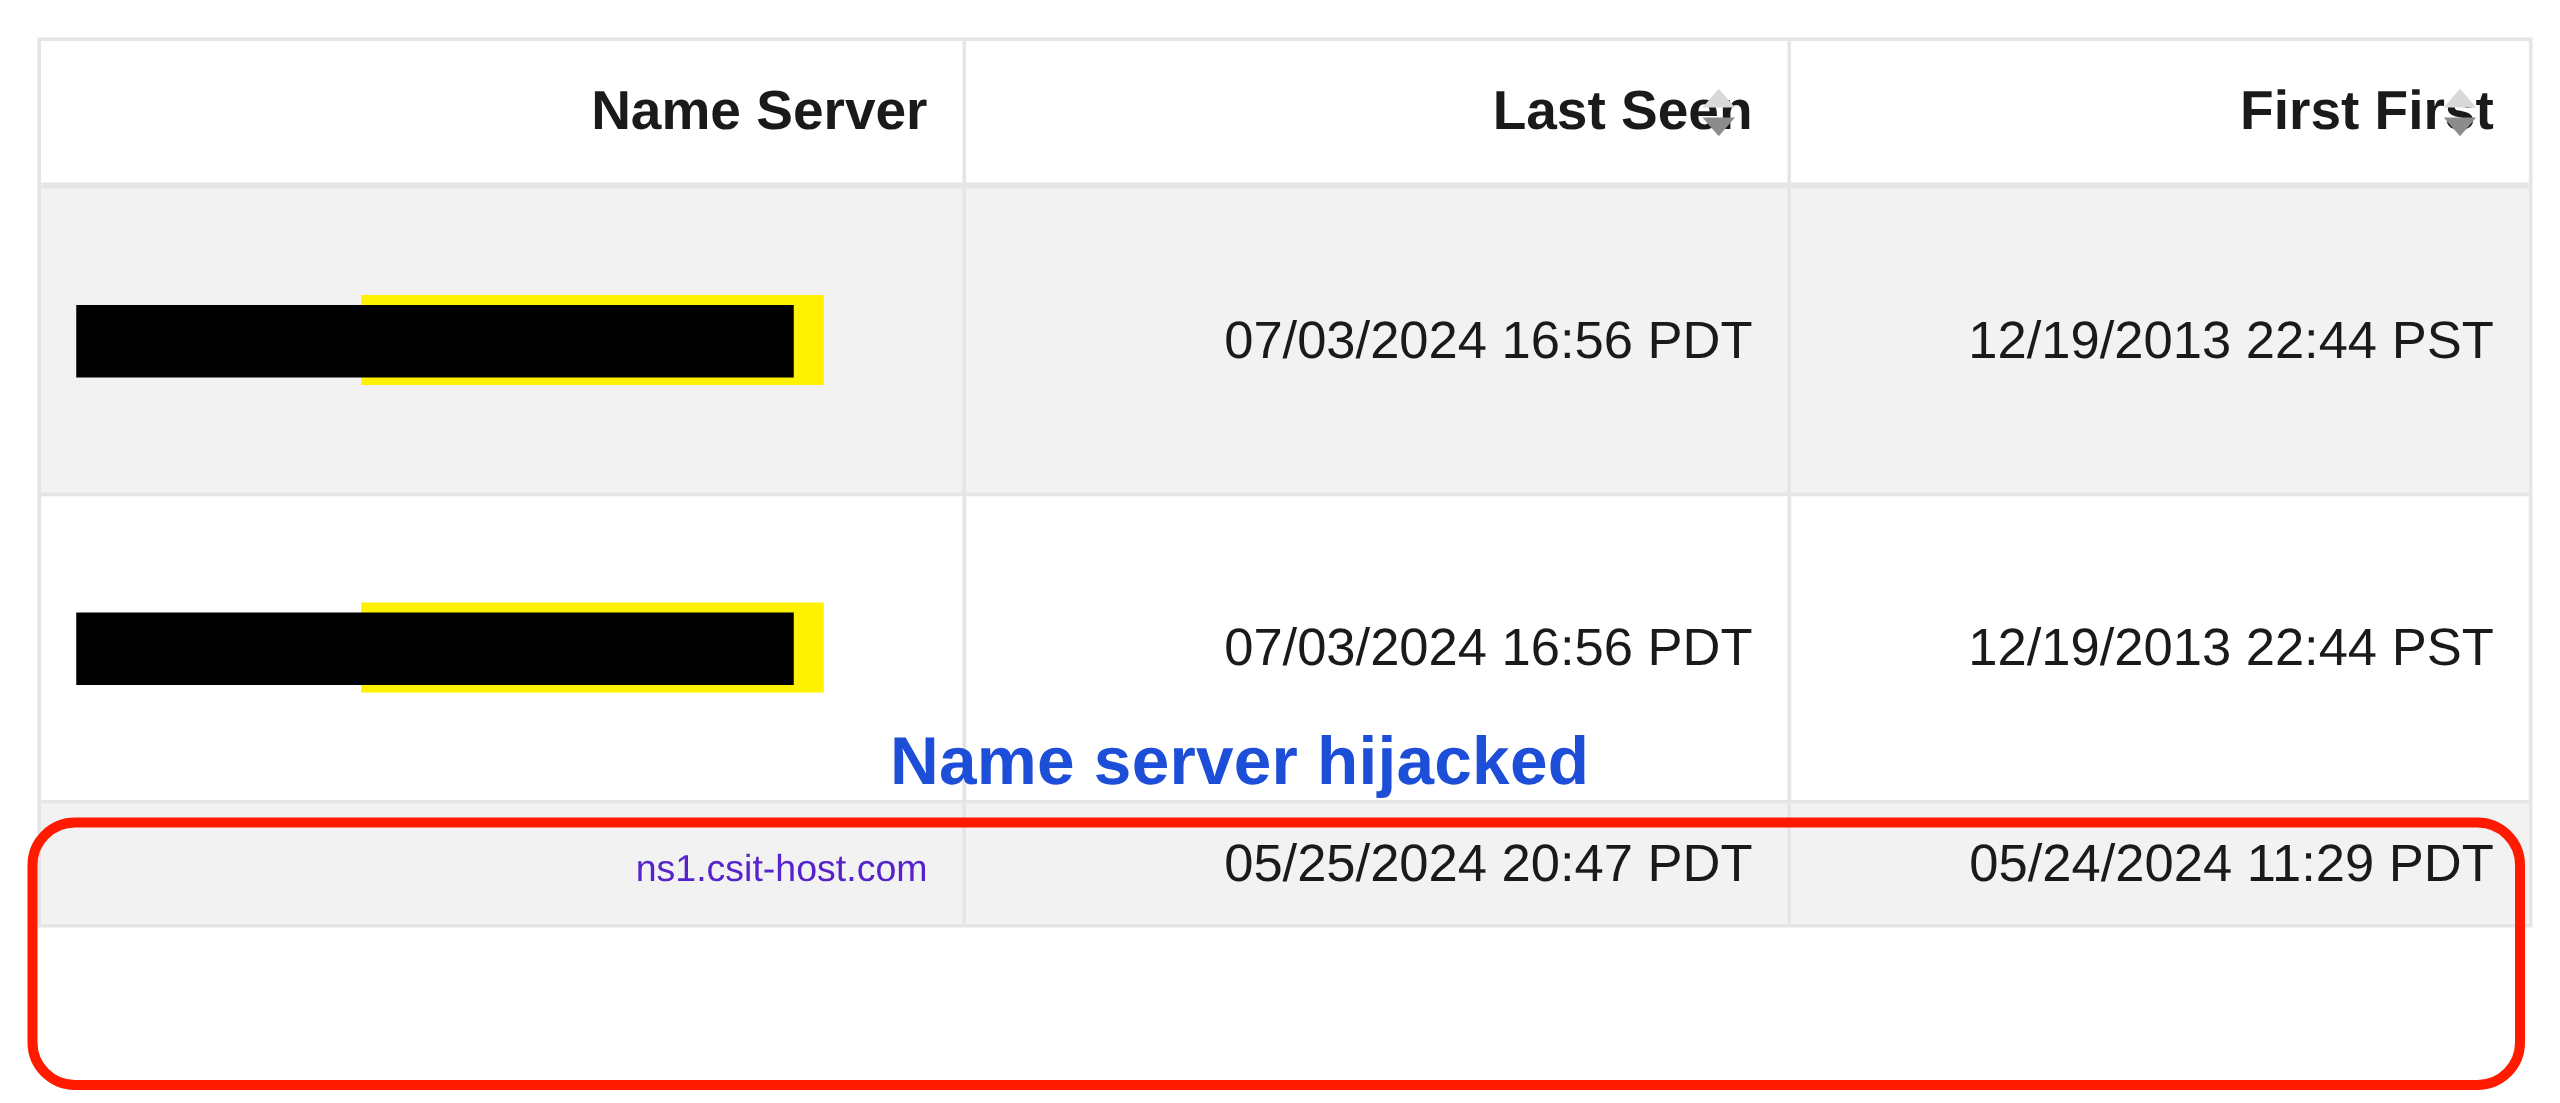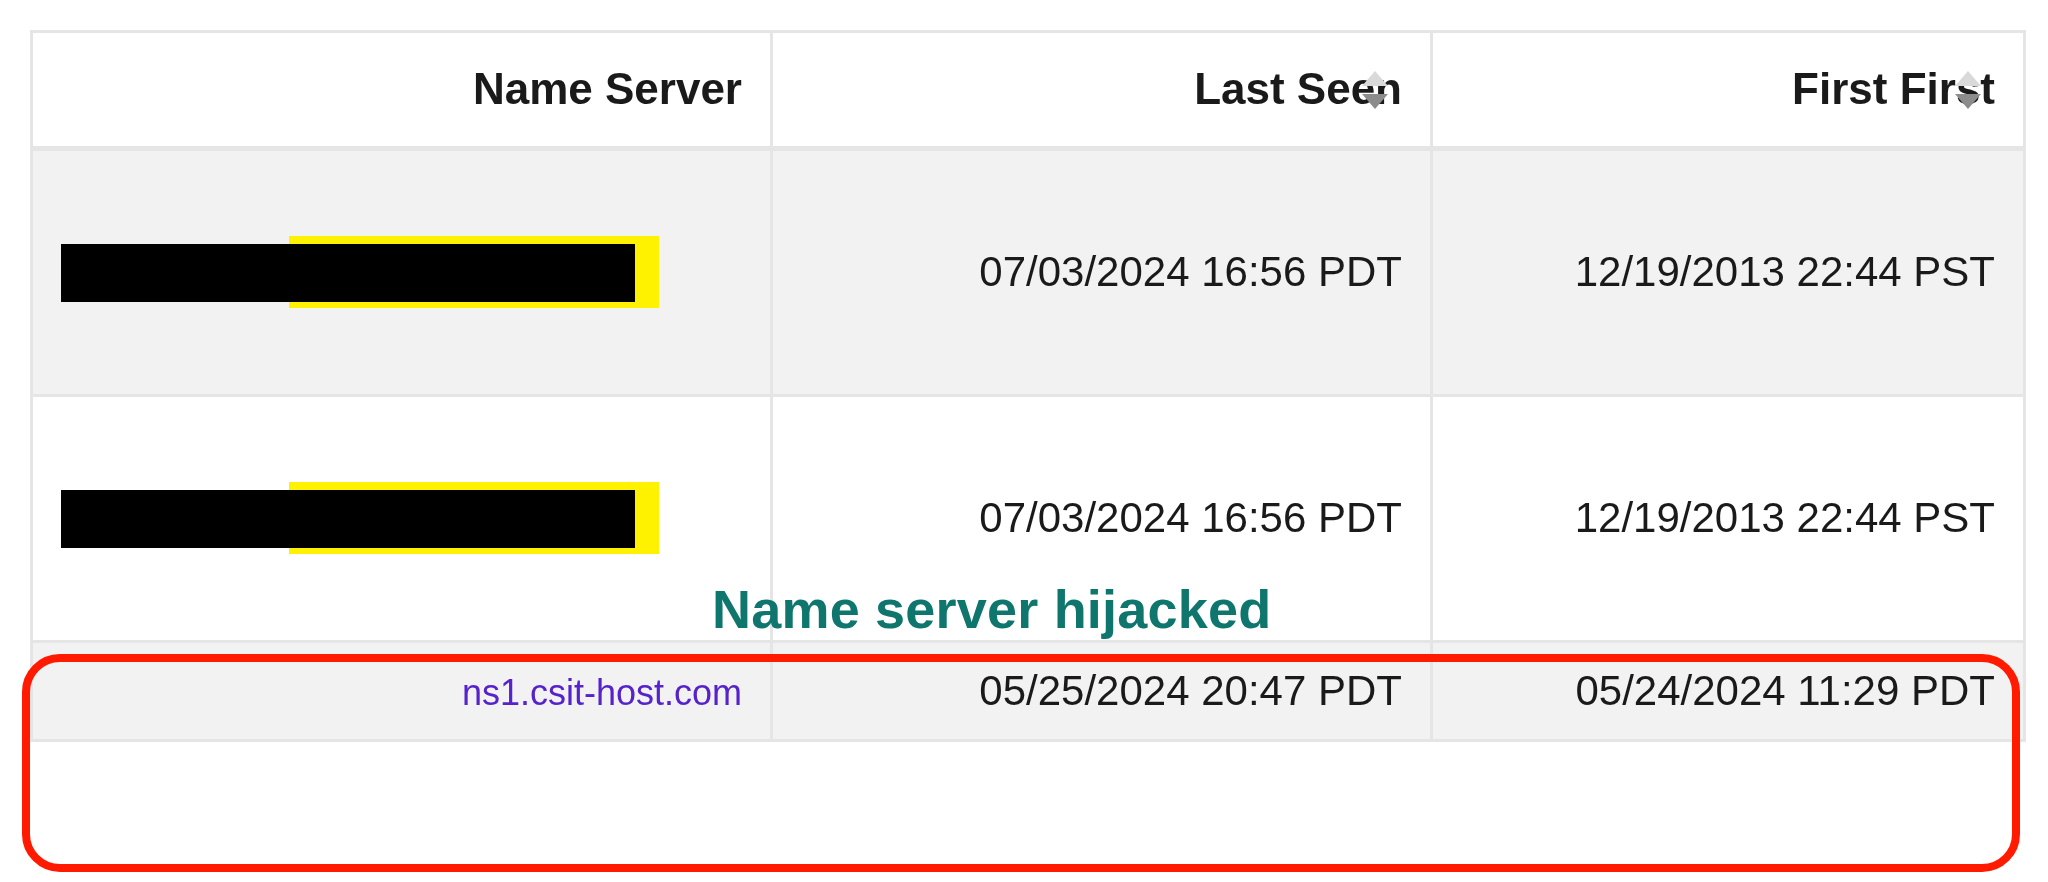--- a/index.html
+++ b/index.html
@@ -92,31 +92,31 @@
   .redact-black {
     position: absolute;
     left: 0; top: 2px;
     width: 574px; height: 58px;
     background: #000000;
   }
 
   .ns-link {
     color: #5522cc;
     text-decoration: none;
-    font-size: 36px;
+    font-size: 30px;
   }
 
   
   .callout-label {
     position: absolute;
     left: 712px;
     top: 578px;
     font-size: 54px;
     font-weight: 700;
-    color: #0f766e;
+    color: #1d4ed8;
     letter-spacing: 0.2px;
   }
   .callout-box {
     position: absolute;
     left: 22px;
     top: 654px;
     width: 1998px;
     height: 218px;
     border: 8px solid #ff1a00;
     border-radius: 38px;

